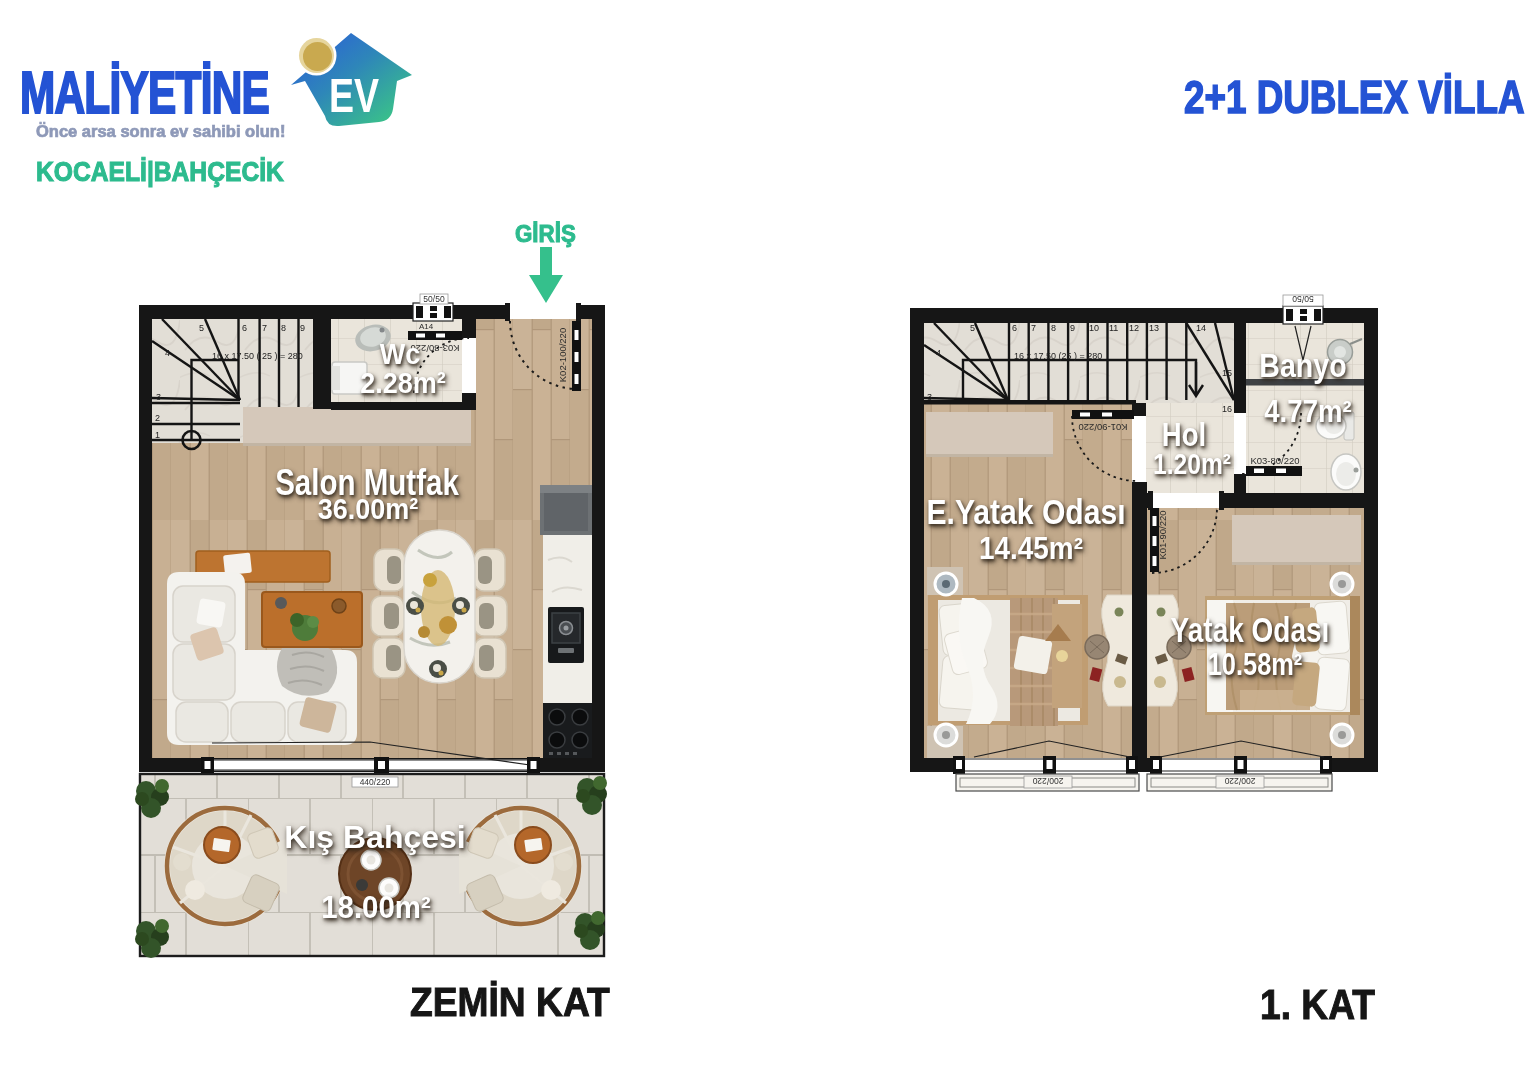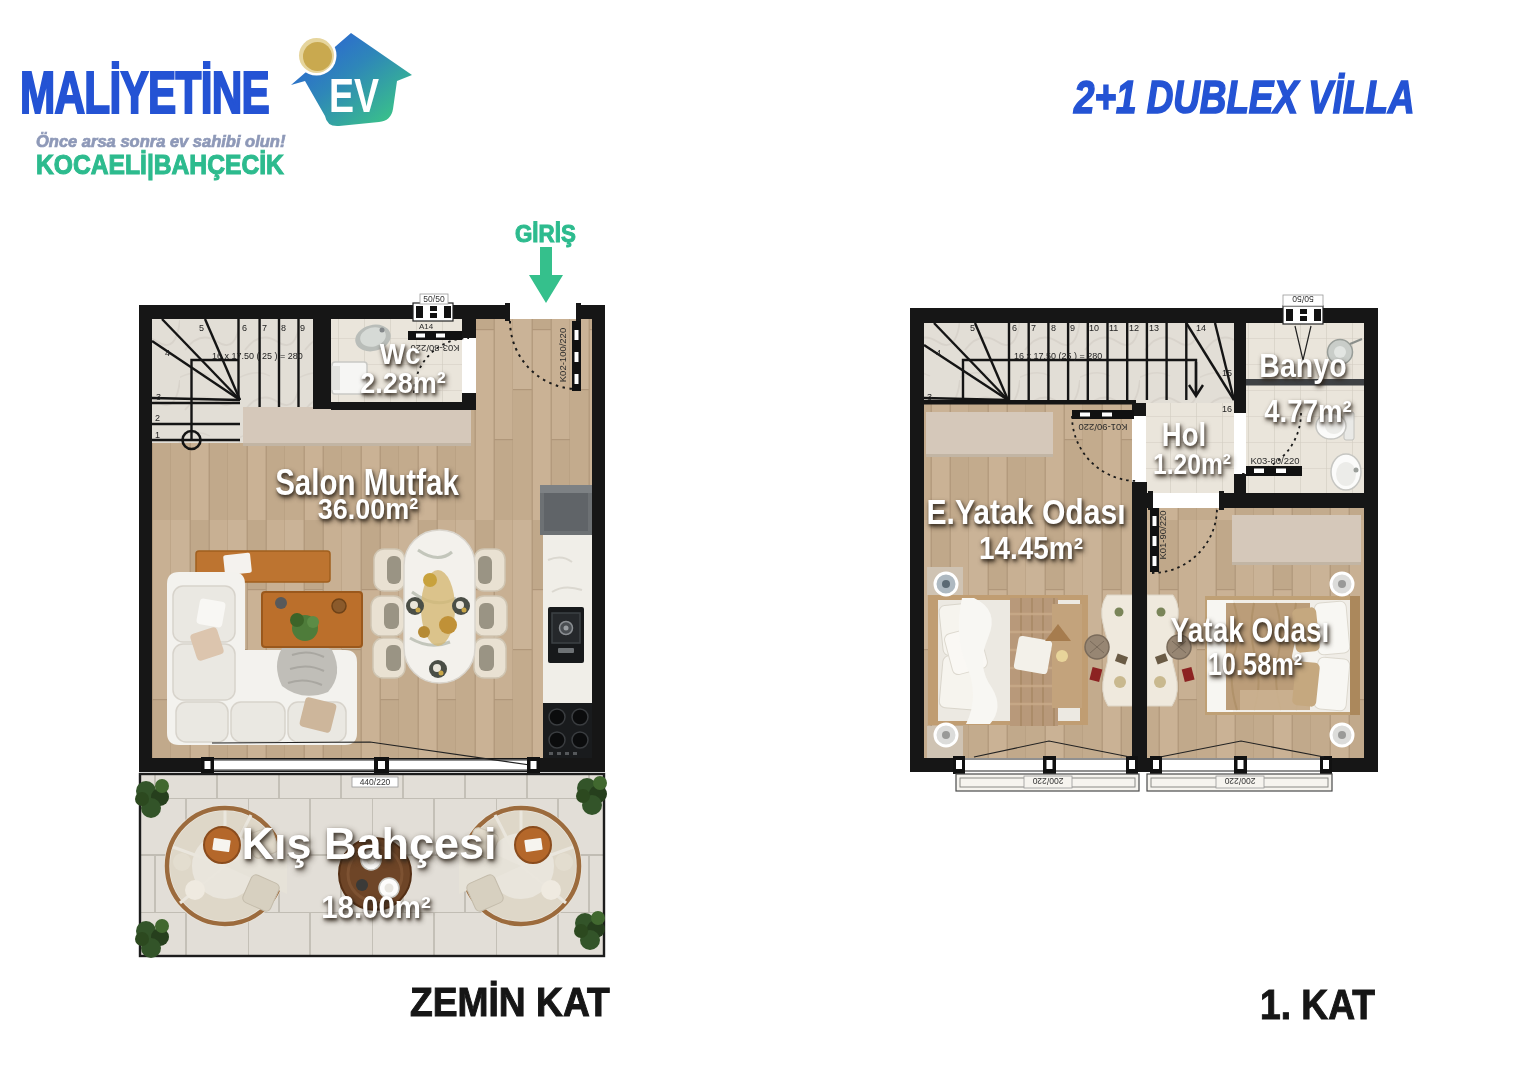--- a/index.html
+++ b/index.html
@@ -10,27 +10,27 @@
     text-shadow:2px 3px 6px rgba(45,35,25,.85), 1px 2px 3px rgba(45,35,25,.6);
     white-space:nowrap;line-height:1.08;}
 </style>
 </head>
 <body>
 
 <div class="abs" style="left:20px;top:58px;width:250px;">
   <div style="font-size:60px;font-weight:bold;color:#2453d4;letter-spacing:-1px;-webkit-text-stroke:2.2px #2453d4;
       transform:scaleX(0.705);transform-origin:0 0;white-space:nowrap;">MALİYETİNE</div>
 </div>
-<div class="abs" style="left:36px;top:132px;font-style:italic;">
+<div class="abs" style="left:36px;top:122px;">
   <div style="font-size:16.5px;font-weight:bold;color:#8e99b8;-webkit-text-stroke:0.7px #8e99b8;transform:scaleX(1);transform-origin:0 0;white-space:nowrap;">Önce arsa sonra ev sahibi olun!</div>
 </div>
-<div class="abs" style="left:36px;top:149px;">
+<div class="abs" style="left:36px;top:156px;">
   <div style="font-size:28px;font-weight:bold;color:#2dbb8e;-webkit-text-stroke:1.1px #2dbb8e;transform:scaleX(0.88);transform-origin:0 0;white-space:nowrap;">KOCAELİ|BAHÇECİK</div>
 </div>
-<div class="abs" style="left:1074px;top:70px;width:340px;font-style:italic;">
+<div class="abs" style="left:1184px;top:70px;width:340px;">
   <div style="font-size:46px;font-weight:bold;color:#2453d4;-webkit-text-stroke:1.6px #2453d4;transform:scaleX(0.80);transform-origin:0 0;white-space:nowrap;">2+1 DUBLEX VİLLA</div>
 </div>
 
 <svg class="abs" style="left:283px;top:25px;" width="135" height="105" viewBox="0 0 135 105">
   <defs>
     <linearGradient id="hg" x1="0" y1="0" x2="1" y2="1">
       <stop offset="0" stop-color="#2b59dd"></stop>
       <stop offset="0.45" stop-color="#2e86b9"></stop>
       <stop offset="1" stop-color="#3dd17d"></stop>
     </linearGradient>
@@ -527,21 +527,21 @@
 <rect x="1147" y="774" width="185" height="17" fill="#f6f4ef" stroke="#4a4a4a" stroke-width="1.2"></rect>
 <rect x="1151" y="778" width="177" height="9" fill="none" stroke="#8a8a86" stroke-width="1"></rect>
 <rect x="1216" y="776" width="48" height="12" fill="#f6f4ef" stroke="#999" stroke-width="0.8"></rect>
 <text x="1240" y="786" font-size="8.5" fill="#333" text-anchor="middle" transform="rotate(180 1240 782)">200/220</text>
 </svg>
 
 <div class="rmlabel" style="left:250px;top:338px;width:300px;font-size:30px;transform:scaleX(0.9);">Wc</div>
 <div class="rmlabel" style="left:253px;top:367px;width:300px;font-size:30px;transform:scaleX(0.9);">2.28m²</div>
 <div class="rmlabel" style="left:217px;top:464px;width:300px;font-size:36px;transform:scaleX(0.82);">Salon Mutfak</div>
 <div class="rmlabel" style="left:218px;top:493px;width:300px;font-size:30px;transform:scaleX(0.9);">36.00m²</div>
-<div class="rmlabel" style="left:219px;top:820px;width:300px;font-size:45px;transform:scaleX(1);text-align:center;">Kış Bahçesi</div>
+<div class="rmlabel" style="left:225px;top:820px;width:300px;font-size:32px;transform:scaleX(1);text-align:center;">Kış Bahçesi</div>
 <div class="rmlabel" style="left:226px;top:891px;width:300px;font-size:31px;transform:scaleX(0.95);">18.00m²</div>
 <div class="rmlabel" style="left:876px;top:493px;width:300px;font-size:35px;transform:scaleX(0.86);">E.Yatak Odası</div>
 <div class="rmlabel" style="left:881px;top:532px;width:300px;font-size:31px;transform:scaleX(0.9);">14.45m²</div>
 <div class="rmlabel" style="left:1100px;top:611px;width:300px;font-size:35px;transform:scaleX(0.80);">Yatak Odası</div>
 <div class="rmlabel" style="left:1105px;top:648px;width:300px;font-size:31px;transform:scaleX(0.82);">10.58m²</div>
 <div class="rmlabel" style="left:1153px;top:347px;width:300px;font-size:34px;transform:scaleX(0.84);">Banyo</div>
 <div class="rmlabel" style="left:1158px;top:395px;width:300px;font-size:31px;transform:scaleX(0.89);">4.77m²</div>
 <div class="rmlabel" style="left:1034px;top:416px;width:300px;font-size:34px;transform:scaleX(0.81);">Hol</div>
 <div class="rmlabel" style="left:1042px;top:449px;width:300px;font-size:29px;transform:scaleX(0.85);">1.20m²</div>
 

